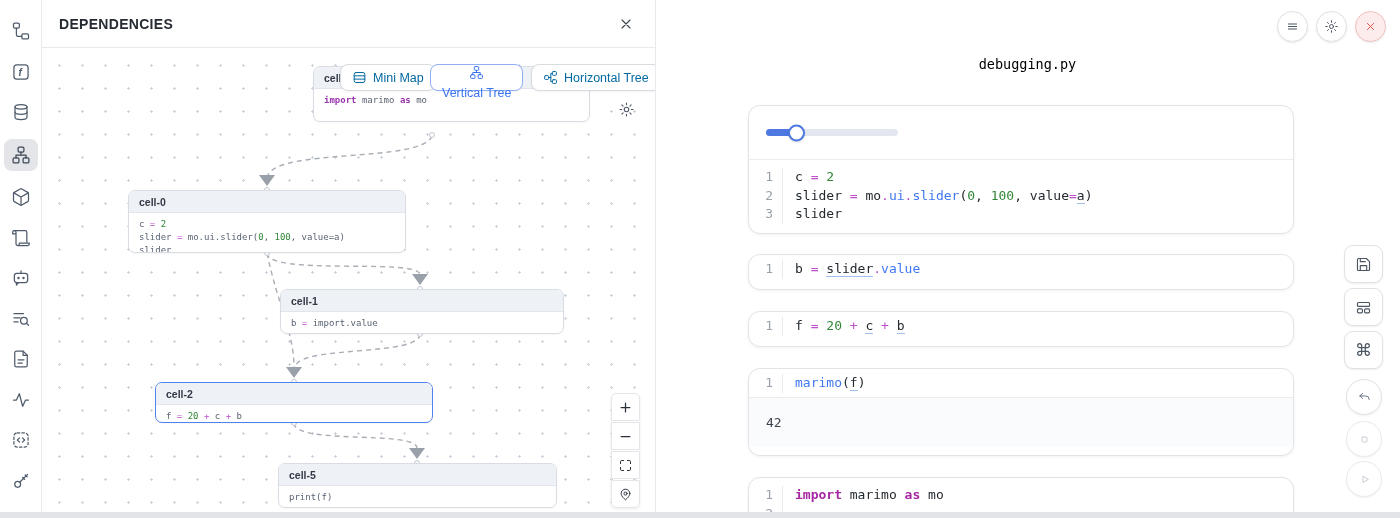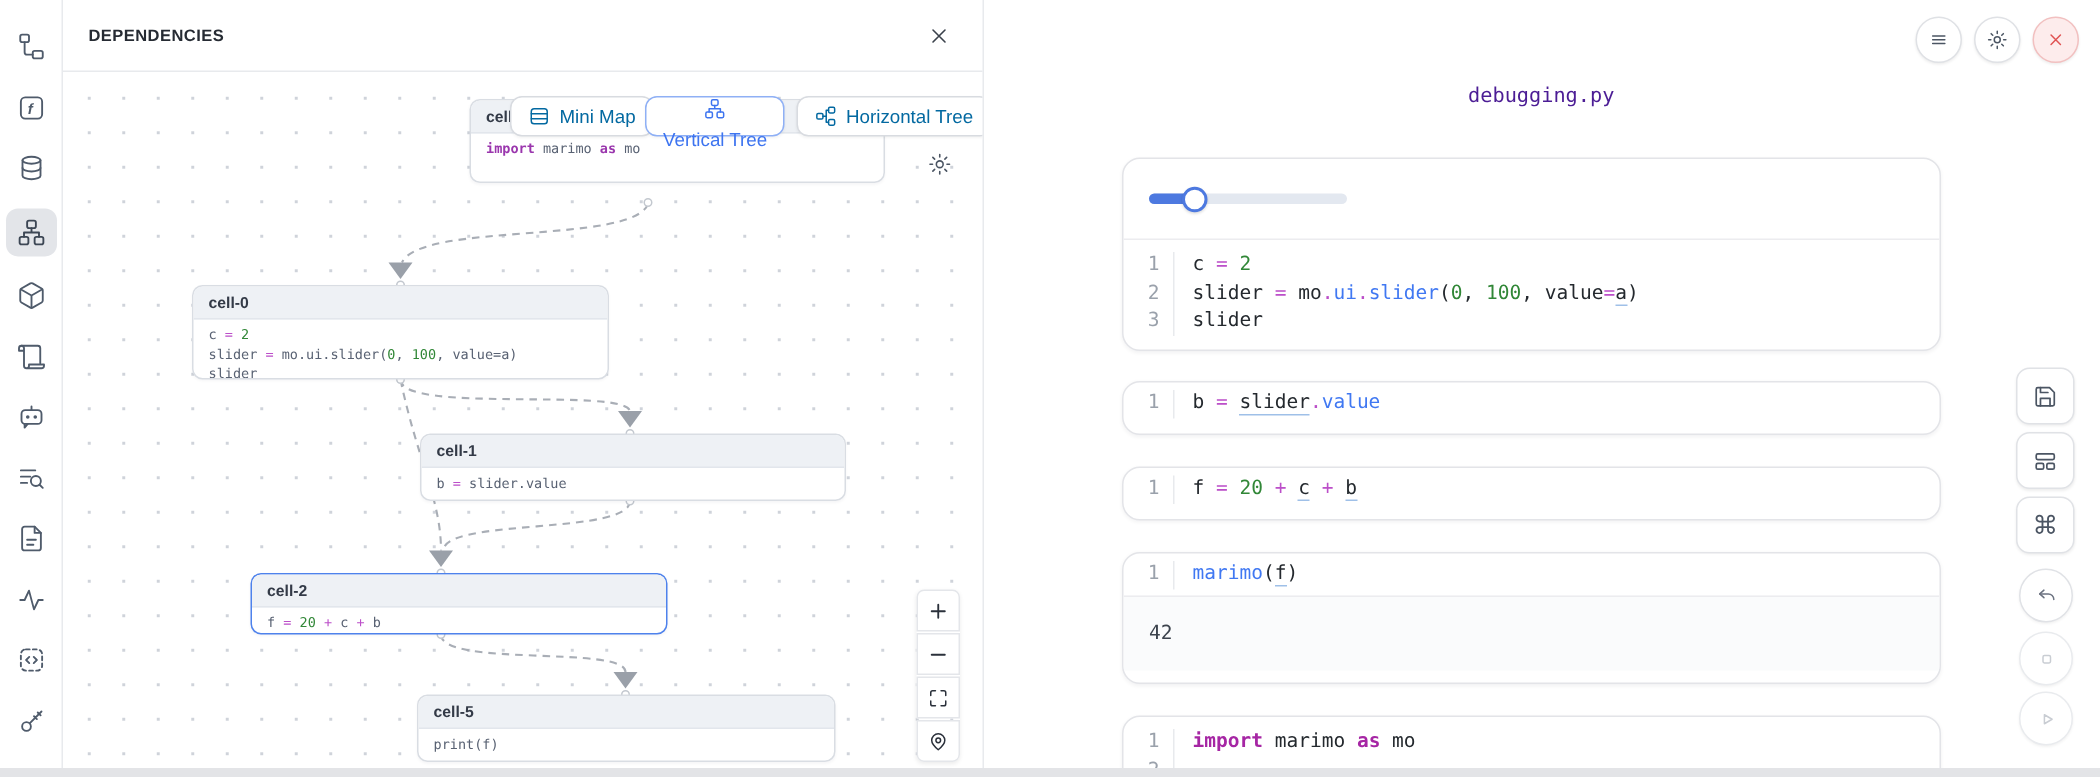--- a/index.html
+++ b/index.html
@@ -17,31 +17,31 @@
   .icn { width:20px; height:20px; stroke:currentColor; fill:none; stroke-width:1.5;
     stroke-linecap:round; stroke-linejoin:round; }
   .icn-s { width:15px; height:15px; stroke:currentColor; fill:none; stroke-width:1.6;
     stroke-linecap:round; stroke-linejoin:round; }
   .icn-txt { font-size:12px; font-style:italic; font-weight:700; fill:currentColor; stroke:none; }
 
   
   .dep-header { position:absolute; left:42px; top:0; width:613px; height:48px; background:#fff;
     border-bottom:1px solid #e8eaed; display:flex; align-items:center; justify-content:space-between;
     padding:0 20px 0 17px; z-index:9; }
-  .dep-title { font-size:11px; font-weight:700; color:#262b33; letter-spacing:.3px; }
+  .dep-title { font-size:14px; font-weight:700; color:#262b33; letter-spacing:.3px; }
   .dep-close { width:18px; height:18px; color:#3a414b; cursor:pointer; display:flex;
     align-items:center; justify-content:center; }
   .graph { position:absolute; left:42px; top:48px; width:613px; height:464px; overflow:hidden;
     background-image:radial-gradient(#cfd3da 1.1px, transparent 1.1px);
     background-size:23px 23px; background-position:6px 6px; }
   .edges { position:absolute; left:0; top:0; z-index:1; }
 
   .node { position:absolute; background:#fff; border:1px solid #d9dde3; border-radius:7px;
     z-index:2; overflow:hidden; box-shadow:0 1px 2px rgba(20,25,40,.04); }
-  .node.selected { border:1.5px solid #4e82ec; z-index:3;margin-left:12px; }
+  .node.selected { border:1.5px solid #4e82ec; z-index:3; }
   .node-head { height:22px; background:#eef1f5; border-bottom:1px solid #e2e6ec; display:flex;
     align-items:center; padding:0 10px; font-size:10.5px; font-weight:700; color:#333a47; }
   .node-code { padding:5px 10px 4px; font-family:"DejaVu Sans Mono","Liberation Mono",monospace;
     font-size:9px; line-height:13px; color:#596273; white-space:pre; }
   .node .tok-p { color:#596273; }
   .node .tok-k { color:#9a36ad; font-weight:700; }
   .node .tok-o { color:#bc4fc9; }
   .node .tok-n { color:#318737; }
 
   .view-btn { position:absolute; height:27px; display:flex; align-items:center; gap:6px;
@@ -59,21 +59,21 @@
   .zoom-btn { width:29px; height:28px; background:#fff; border:1px solid #e4e6ea;
     display:flex; align-items:center; justify-content:center; color:#2b313b; cursor:pointer; }
   .zoom-btn:first-child { border-radius:5px 5px 0 0; }
   .zoom-btn:last-child { border-radius:0 0 5px 5px; }
 
   .panel-divider { position:absolute; left:655px; top:0; width:1px; height:518px; background:#e8eaed; z-index:11; }
   .bottom-strip { position:absolute; left:0; bottom:0; width:1400px; height:6px; background:#e3e4e7; z-index:40; }
 
   
   .nb-title { position:absolute; left:655px; top:56px; width:745px; text-align:center;
-    font-family:"DejaVu Sans Mono","Liberation Mono",monospace; font-size:13.5px; color:#4c1d95; }
+    font-family:"DejaVu Sans Mono","Liberation Mono",monospace; font-size:13.5px; color:#000000; }
 
   .win-btn { position:absolute; top:11px; width:31px; height:31px; border-radius:50%;
     background:#fff; border:1px solid #dfe1e5; box-shadow:0 1px 2px rgba(0,0,0,.08);
     display:flex; align-items:center; justify-content:center; color:#4b5563; cursor:pointer; z-index:12; }
   .win-btn.shutdown { background:#fdecec; border-color:#f2c0c0; color:#e05252; }
 
   .cell { position:absolute; left:748px; width:546px; background:#fff; border:1px solid #e3e4e8;
     border-radius:12px; box-shadow:0 1px 3px rgba(15,20,40,.06); overflow:hidden; z-index:5; }
   .code-row { display:flex; padding:8px 0; }
   .gutter { flex:none; width:34px; text-align:right; padding-right:9px; color:#9aa1ab;
@@ -244,21 +244,21 @@
     <div class="node" style="left:251px;top:18px;width:277px;height:56px;margin-left:20px;">
       <div class="node-head">cell-4</div>
       <div class="node-code"><div class="code-line"><span class="tok-k">import</span><span class="tok-p"> marimo </span><span class="tok-k">as</span><span class="tok-p"> mo</span></div><div class="code-line">&nbsp;</div><div class="code-line"><span class="tok-p">a </span><span class="tok-o">=</span><span class="tok-p"> </span><span class="tok-n">20</span></div></div>
     </div>
     <div class="node" style="left:86px;top:142px;width:278px;height:63px;">
       <div class="node-head">cell-0</div>
       <div class="node-code"><div class="code-line"><span class="tok-p">c </span><span class="tok-o">=</span><span class="tok-p"> </span><span class="tok-n">2</span></div><div class="code-line"><span class="tok-p">slider </span><span class="tok-o">=</span><span class="tok-p"> mo.ui.slider(</span><span class="tok-n">0</span><span class="tok-p">, </span><span class="tok-n">100</span><span class="tok-p">, value=a)</span></div><div class="code-line"><span class="tok-p">slider</span></div></div>
     </div>
     <div class="node" style="left:238px;top:241px;width:284px;height:45px;">
       <div class="node-head">cell-1</div>
-      <div class="node-code"><div class="code-line"><span class="tok-p">b </span><span class="tok-o">=</span><span class="tok-p"> slider.value</span></div></div>
+      <div class="node-code"><div class="code-line"><span class="tok-p">b </span><span class="tok-o">=</span><span class="tok-p"> import.value</span></div></div>
     </div>
     <div class="node selected" style="left:113px;top:334px;width:278px;height:41px;">
       <div class="node-head">cell-2</div>
       <div class="node-code"><div class="code-line"><span class="tok-p">f </span><span class="tok-o">=</span><span class="tok-p"> </span><span class="tok-n">20</span><span class="tok-p"> </span><span class="tok-o">+</span><span class="tok-p"> c </span><span class="tok-o">+</span><span class="tok-p"> b</span></div></div>
     </div>
     <div class="node" style="left:236px;top:415px;width:279px;height:45px;">
       <div class="node-head">cell-5</div>
       <div class="node-code"><div class="code-line"><span class="tok-p">print(f)</span></div></div>
     </div>
 

